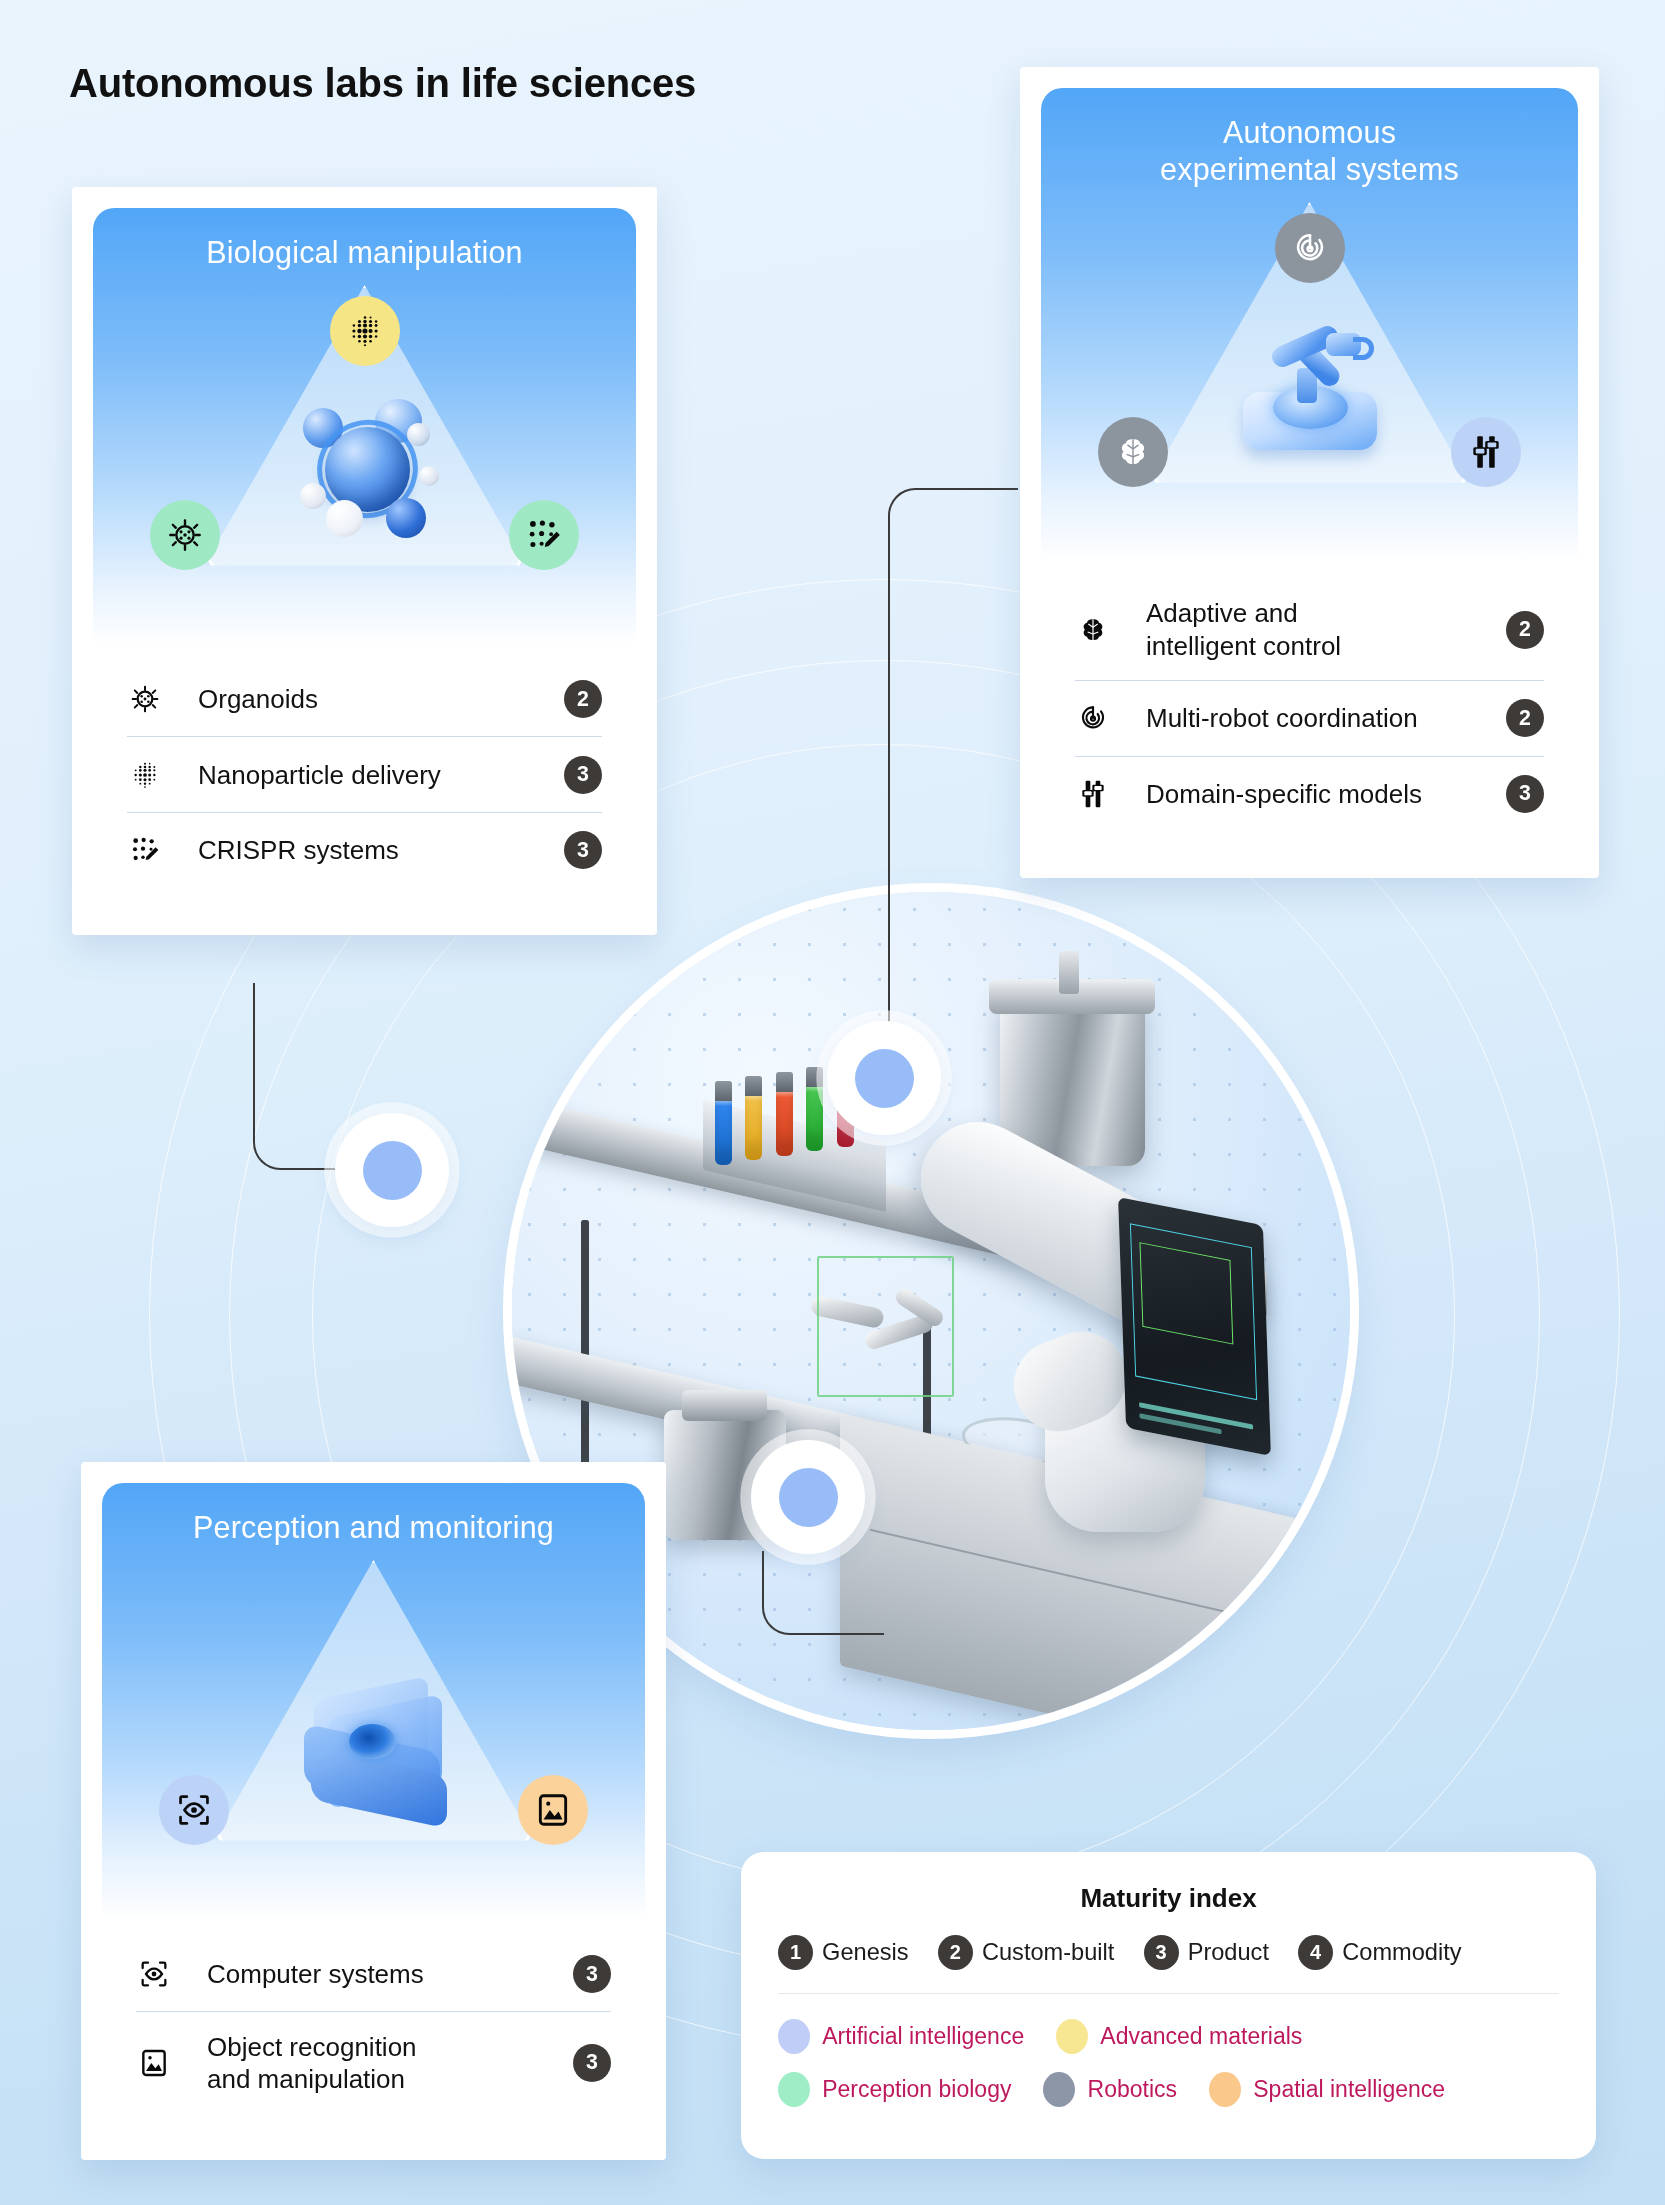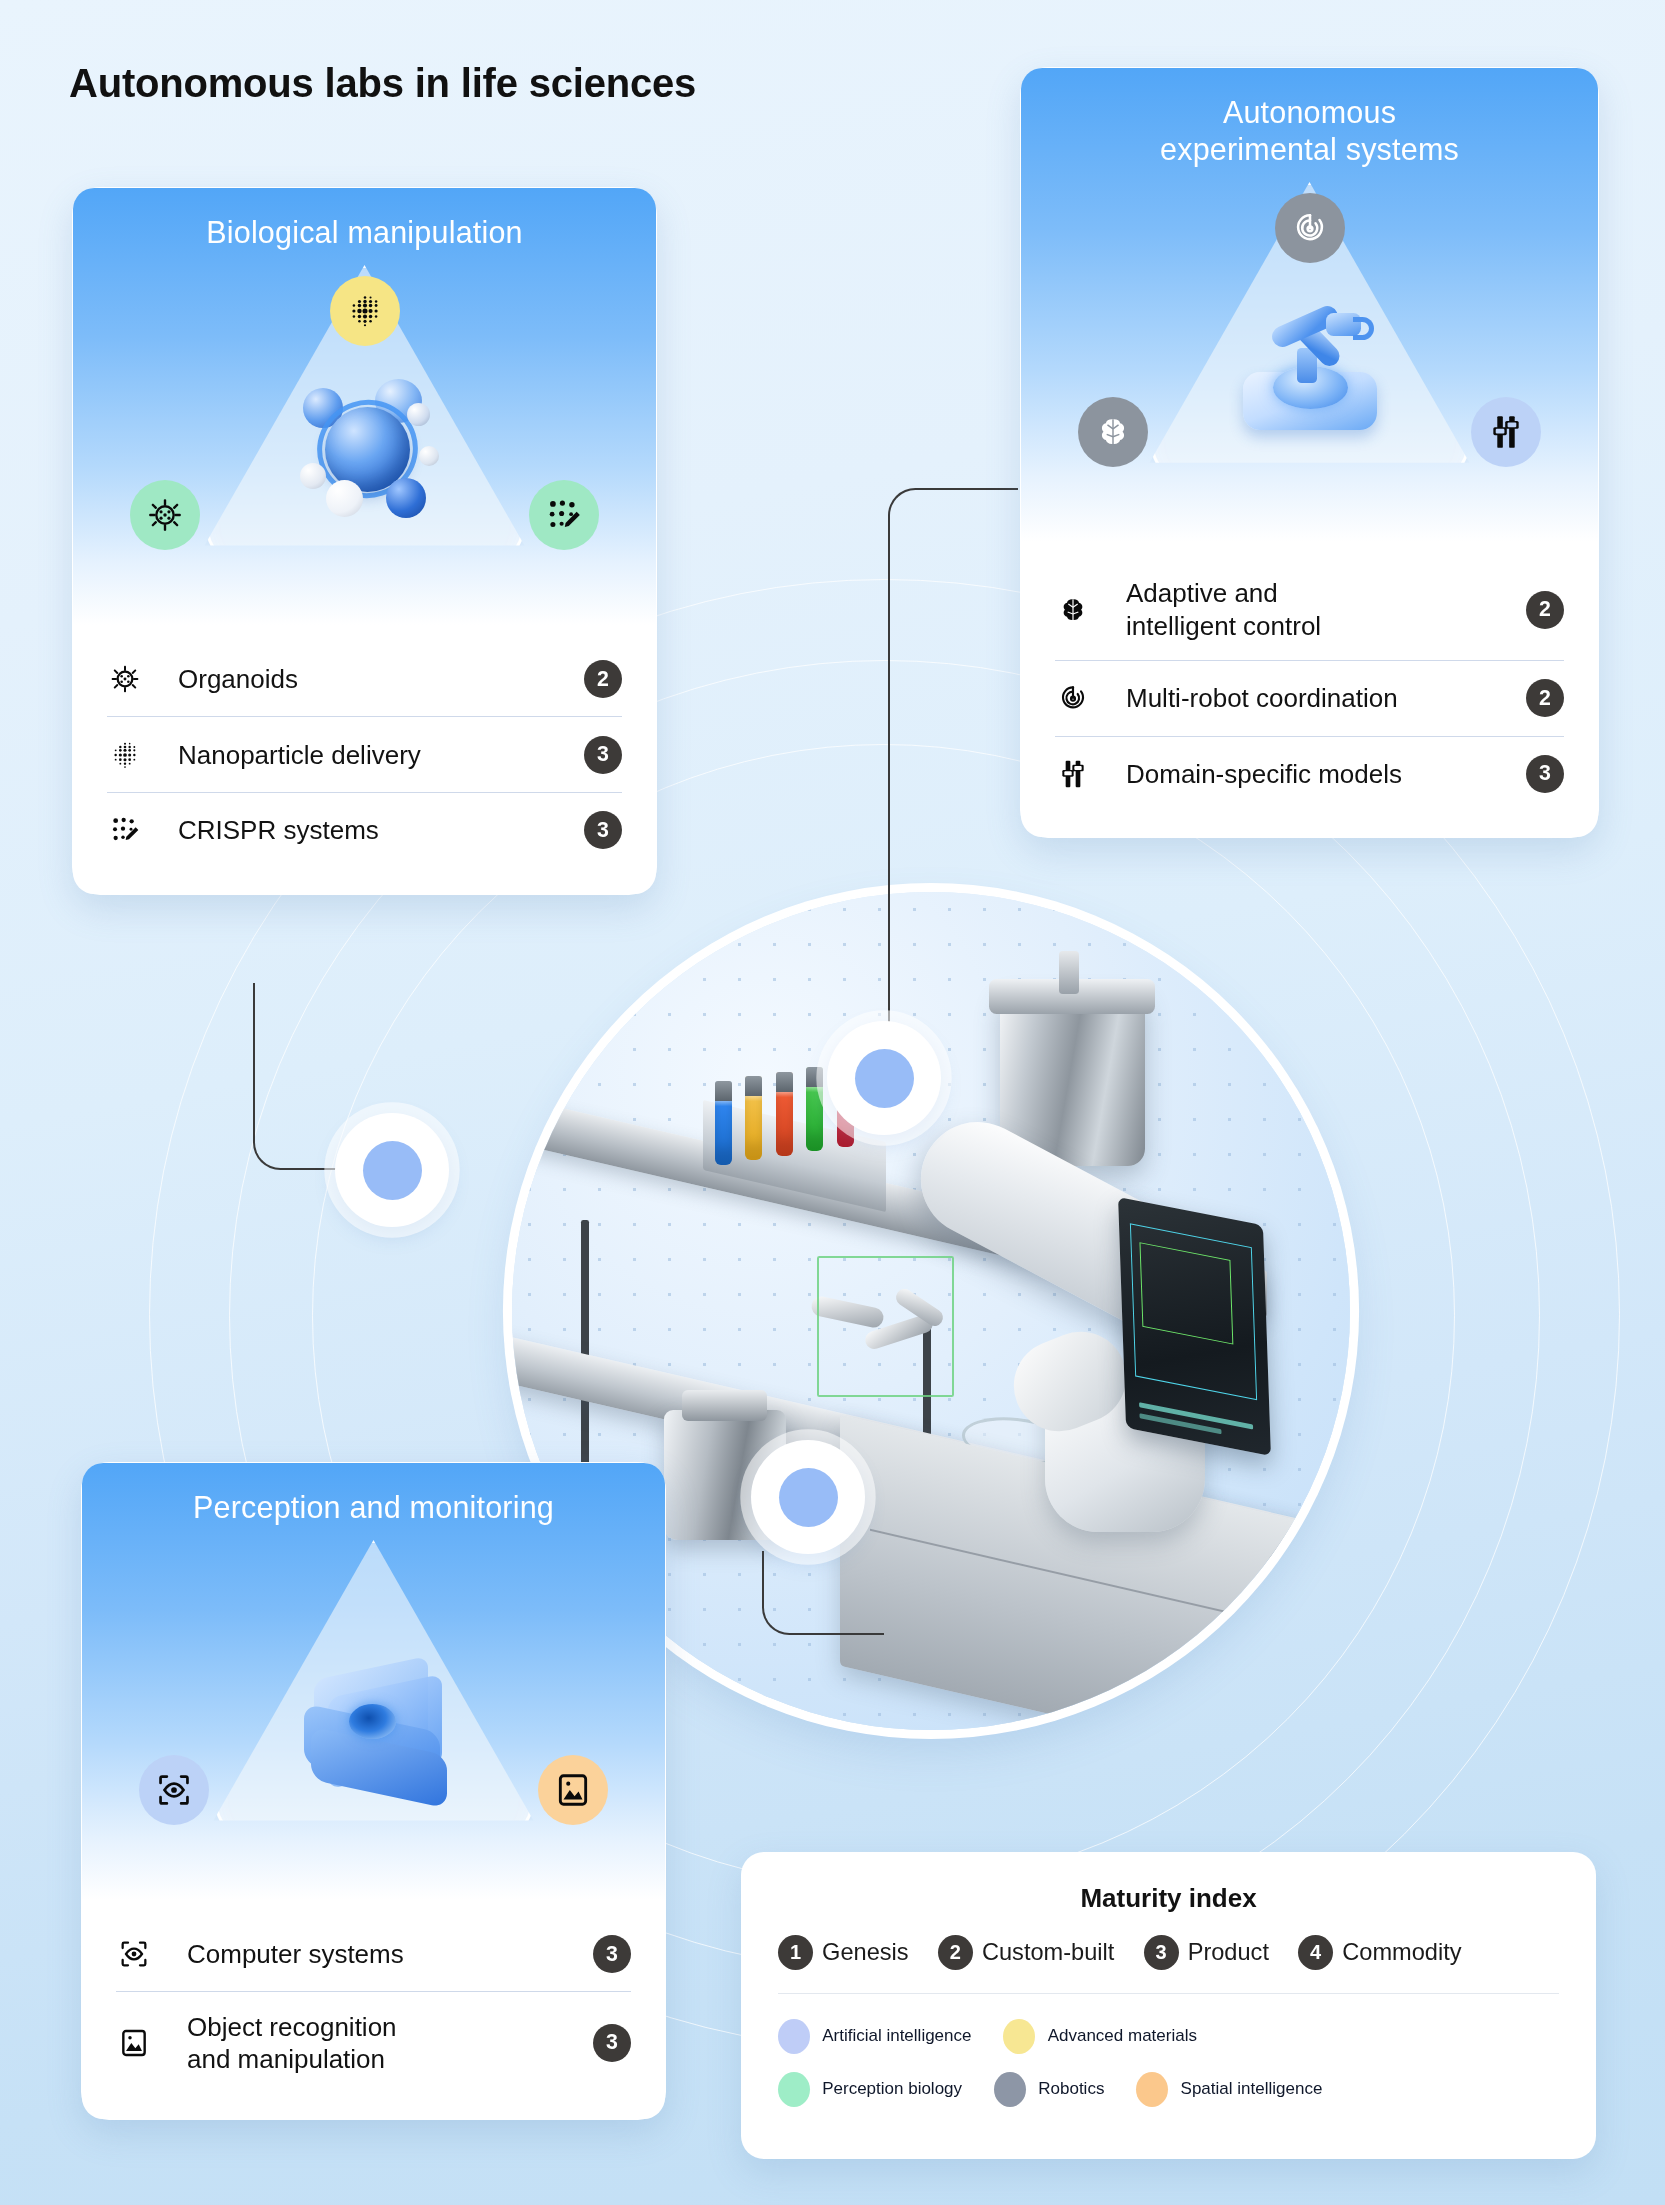--- a/index.html
+++ b/index.html
@@ -198,22 +198,22 @@
     border-top-left-radius:27.4px;
   }
   .conn-bottom {
     left:762px; top:1551px; width:122px; height:84px;
     border-top:none; border-right:none;
     border-bottom-left-radius:27.4px;
   }
 
   
   .card {
-    position:absolute; background:#ffffff; border-radius:28px;
-    padding:1px; box-shadow:0 13.7px 35px rgba(90,135,185,.20);
+    position:absolute; background:#ffffff; border-radius:4px;
+    padding:21px; box-shadow:0 13.7px 35px rgba(90,135,185,.20);
   }
   .card-inner { border-radius:21.3px; overflow:hidden; background:#fff; }
   .card-head {
     position:relative;
     background:linear-gradient(180deg,#52a6f7 0%,#7dbcf9 34%,#b4d9fc 64%,#e6f2fe 86%,#ffffff 100%);
     padding:26px 20px 0;
   }
   .card-head h2 {
     color:#ffffff; font-size:30.5px; font-weight:400; text-align:center;
     line-height:1.22; letter-spacing:0.2px;
@@ -357,21 +357,21 @@
   }
   #legend h3 { font-size:26px; font-weight:700; color:#121212; margin-bottom:21.3px; }
   .lvl-row { display:flex; align-items:center; gap:12.2px; flex-wrap:nowrap; }
   .lvl { display:flex; align-items:center; gap:9.1px; margin-right:17px; }
   .lvl .pill { width:35px; height:35px; font-size:20px; }
   .lvl span.txt { font-size:23.6px; color:#1b1b1b; }
   .legend-hr { height:1.5px; background:#e3e8ef; margin:23px 0 24.4px; }
   .cat-row { display:flex; align-items:center; gap:0; margin-bottom:18.3px; flex-wrap:nowrap; }
   .cat { display:flex; align-items:center; gap:12.2px; margin-right:32px; }
   .swatch { width:32px; height:35px; border-radius:50%; flex:0 0 32px; }
-  .cat span.txt { font-size:17px; color:#0f172a; white-space:nowrap; }
+  .cat span.txt { font-size:23px; color:#be185d; white-space:nowrap; }
 </style>
 </head>
 <body>
 
 <div class="bg-rings">
   <div class="ring r1"></div>
   <div class="ring r2"></div>
   <div class="ring r3"></div>
 </div>
 

